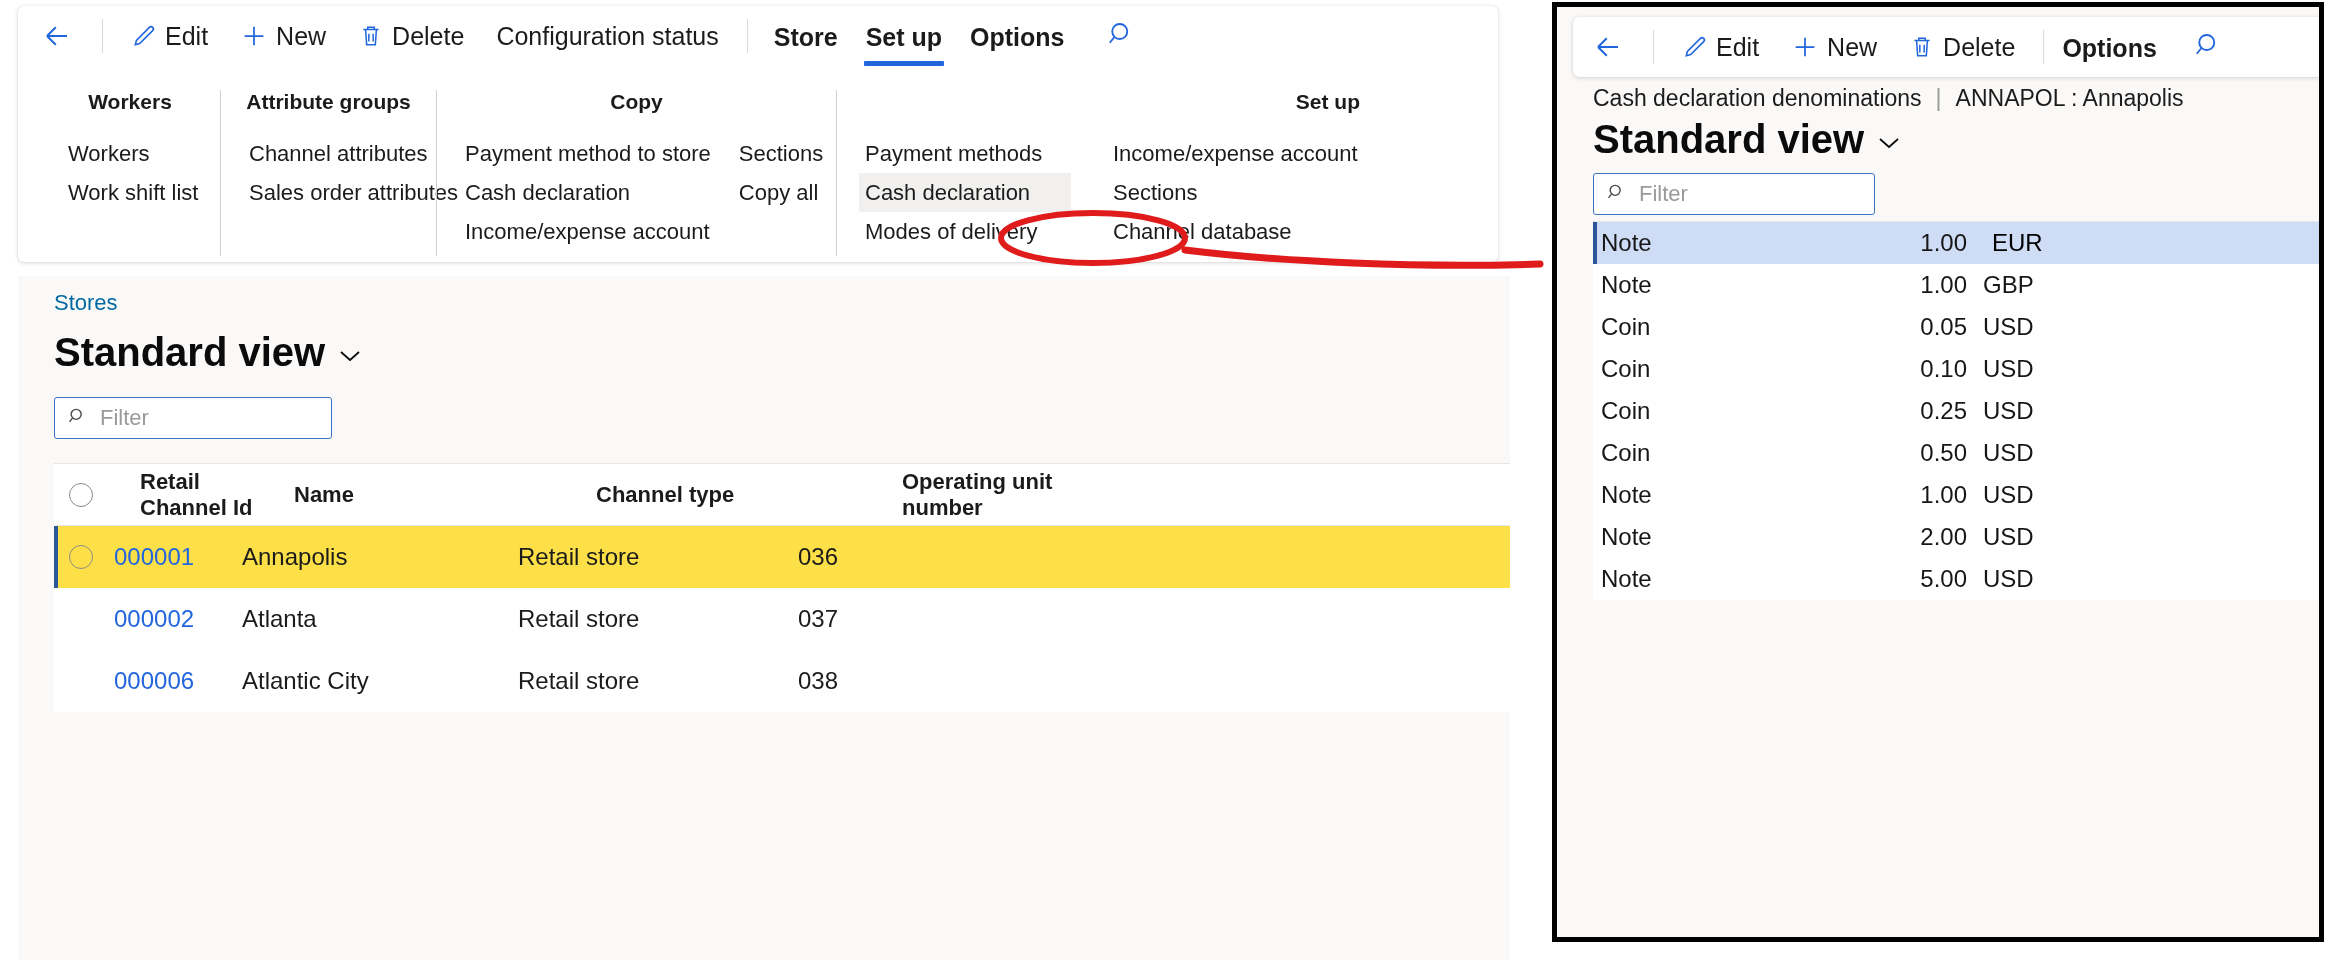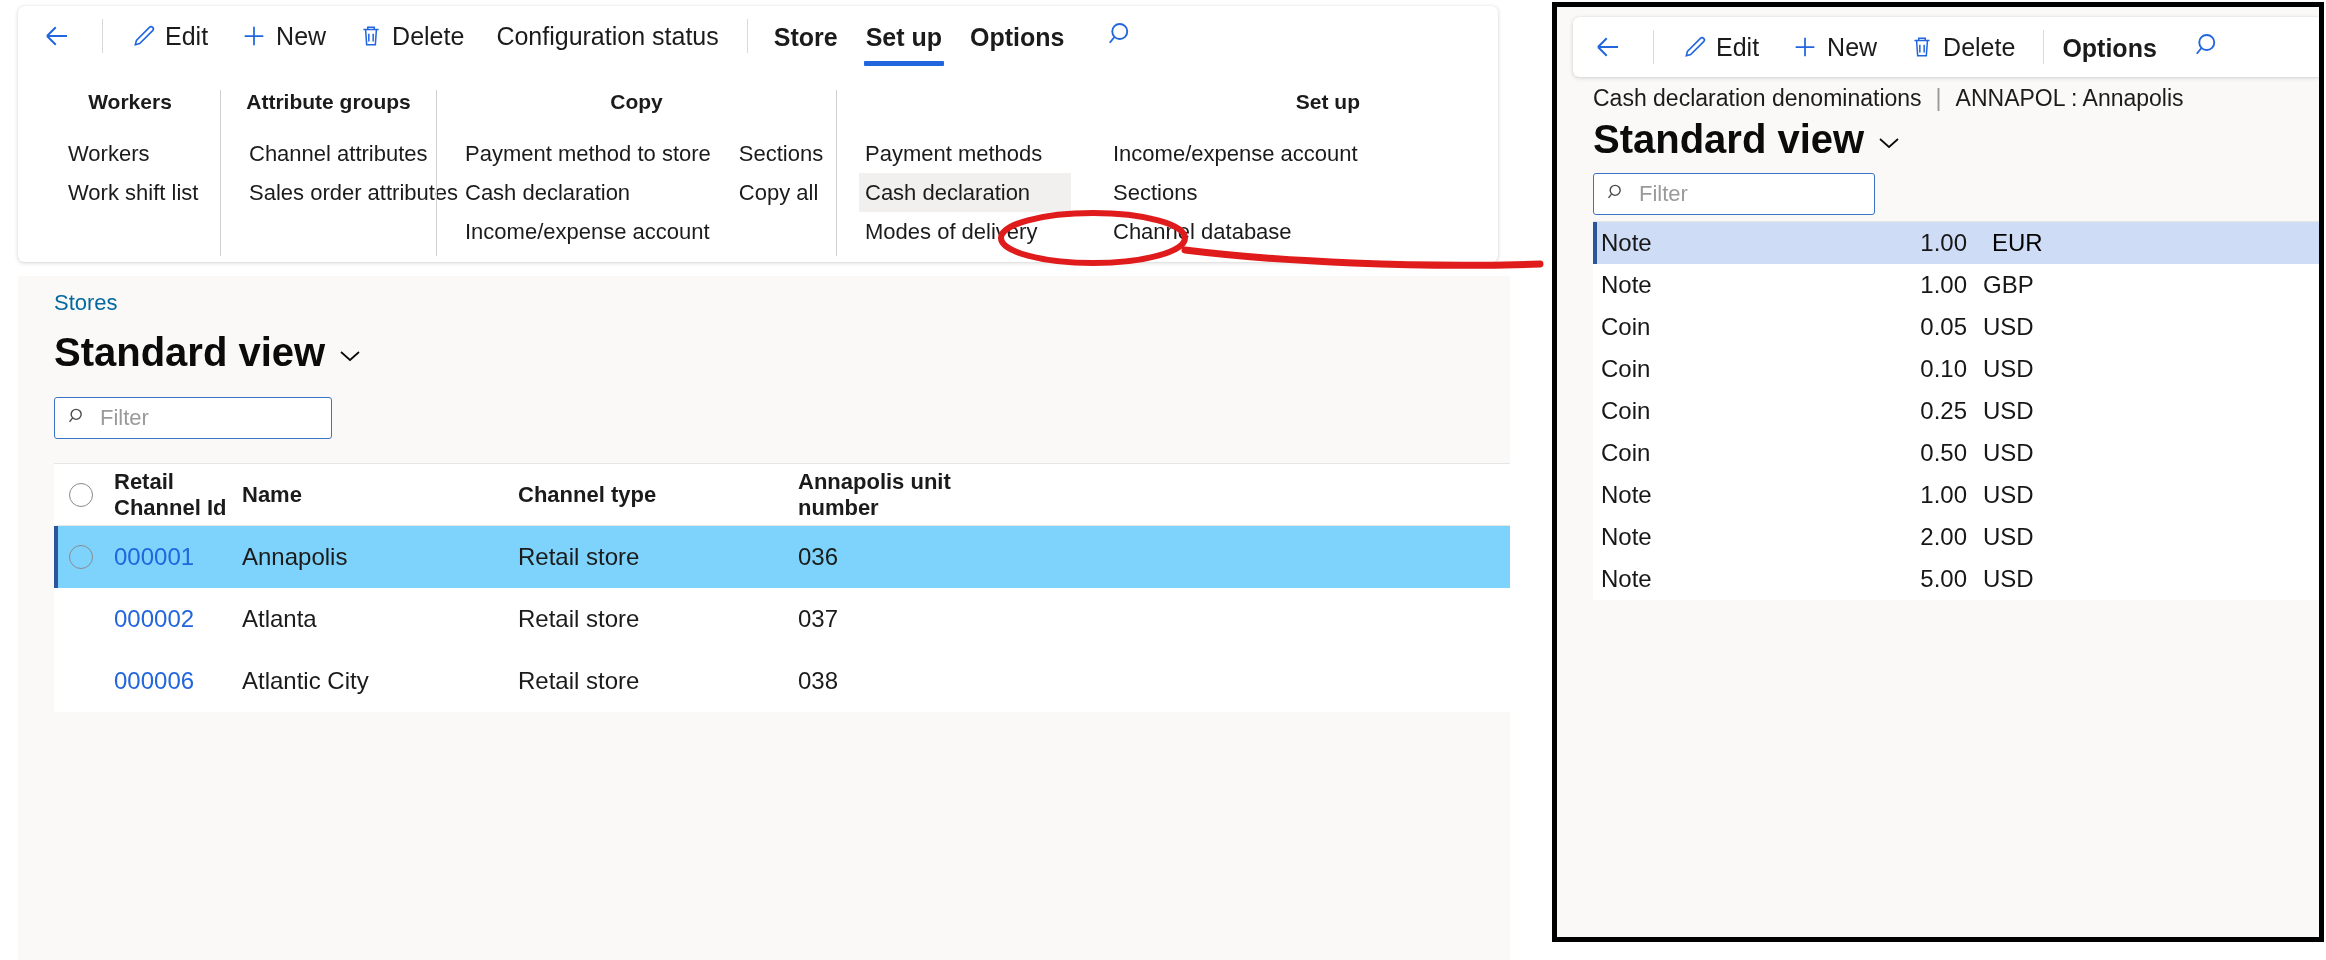--- a/index.html
+++ b/index.html
@@ -182,23 +182,24 @@
     height: 62px;
     border-left: 4px solid transparent;
     box-sizing: border-box;
   }
   .grid-head {
     font-weight: bold;
     font-size: 22px;
     color: #1b1b1b;
     border-bottom: 1px solid #e6e6e6;
     background: #ffffff;
+    gap: 26px;
   }
   .grid-row.selected {
-    background: #7dd3fc;
+    background: #fde047;
     border-left: 4px solid #2b579a;
   }
   .cell { font-size: 24px; color: #1b1b1b; box-sizing: border-box; padding-right: 10px; }
   .c-sel { width: 56px; display: flex; align-items: center; justify-content: center; flex: 0 0 56px; }
   .c-id { flex: 0 0 128px; }
   .c-name { flex: 0 0 276px; }
   .c-type { flex: 0 0 280px; }
   .c-unit { flex: 0 0 240px; }
   .grid-head .cell { font-size: 22px; }
   .link { color: #2266dd; }
@@ -454,21 +455,21 @@
     </div>
 
     <div class="grid">
       <div class="grid-row grid-head">
         <div class="cell c-sel">
           <span class="radio"></span>
         </div>
         <div class="cell c-id">Retail Channel Id</div>
         <div class="cell c-name">Name</div>
         <div class="cell c-type">Channel type</div>
-        <div class="cell c-unit">Annapolis unit number</div>
+        <div class="cell c-unit">Operating unit number</div>
       </div>
 
       <div class="grid-row selected">
         <div class="cell c-sel">
           <span class="radio"></span>
         </div>
         <div class="cell c-id link">000001</div>
         <div class="cell c-name">Annapolis</div>
         <div class="cell c-type">Retail store</div>
         <div class="cell c-unit">036</div>

